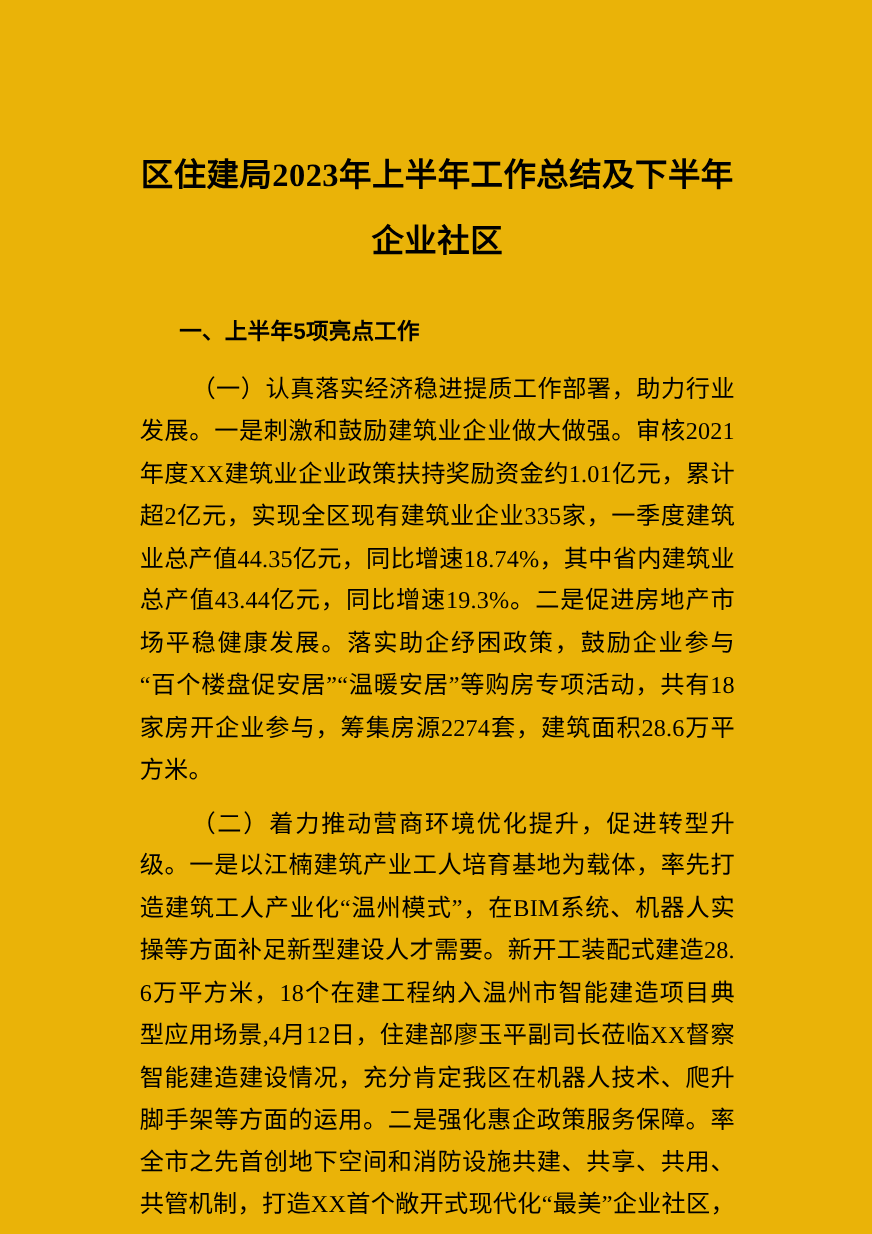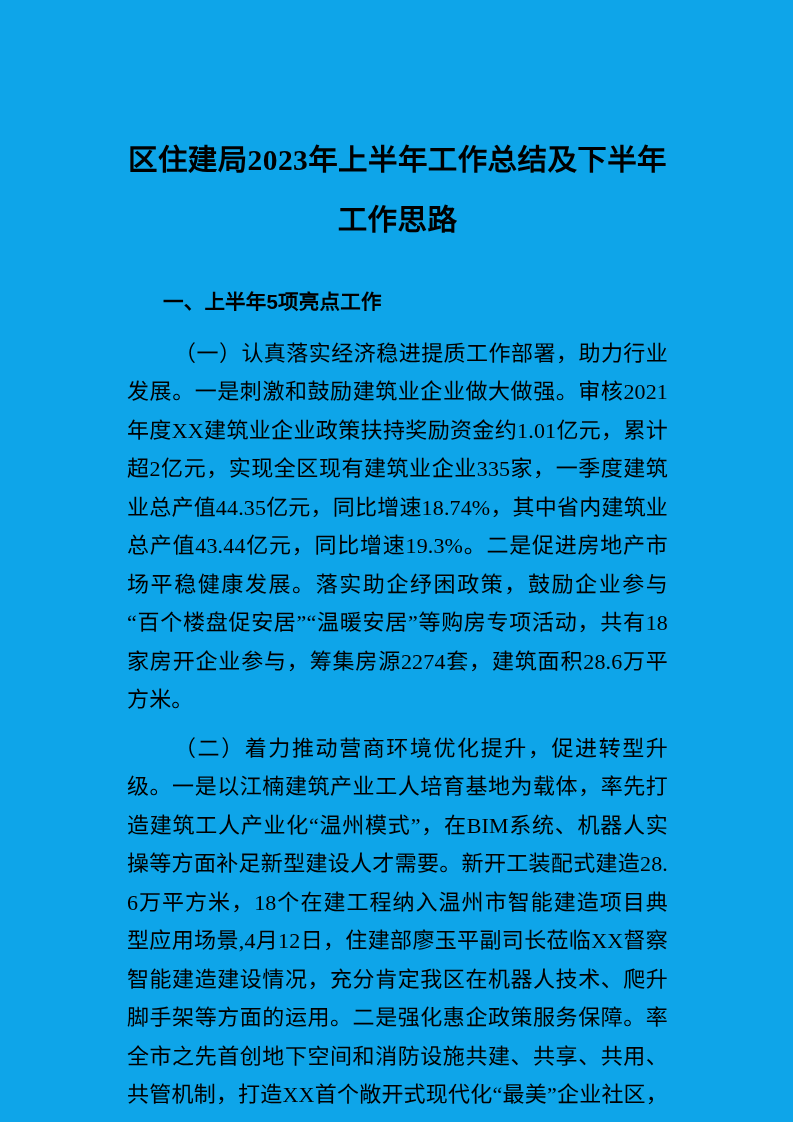--- a/index.html
+++ b/index.html
@@ -7,21 +7,21 @@
     margin: 0;
     padding: 0;
     background: #ffffff;
   }
 
   .page {
     position: relative;
     width: 793px;
     height: 1122px;
     margin: 0 auto;
-    background: #0ea5e9;
+    background: #eab308;
     overflow: hidden;
     box-sizing: border-box;
   }
 
   .content {
     position: absolute;
     left: 117px;
     top: 0;
     width: 561px;
   }
@@ -76,21 +76,21 @@
   }
 </style>
 </head>
 <body>
 
 <div class="page">
   <div class="content">
 
     <h1 class="doc-title">
       <span>区住建局2023年上半年工作总结及下半年</span><br>
-      <span>工作思路</span>
+      <span>企业社区</span>
     </h1>
 
     <h2 class="section-heading">一、上半年5项亮点工作</h2>
 
     <p class="body-para first-body">（一）认真落实经济稳进提质工作部署，助力行业发展。一是刺激和鼓励建筑业企业做大做强。审核2021年度XX建筑业企业政策扶持奖励资金约1.01亿元，累计超2亿元，实现全区现有建筑业企业335家，一季度建筑业总产值44.35亿元，同比增速18.74%，其中省内建筑业总产值43.44亿元，同比增速19.3%。二是促进房地产市场平稳健康发展。落实助企纾困政策，鼓励企业参与“百个楼盘促安居”“温暖安居”等购房专项活动，共有18家房开企业参与，筹集房源2274套，建筑面积28.6万平方米。</p>
 
     <p class="body-para">（二）着力推动营商环境优化提升，促进转型升级。一是以江楠建筑产业工人培育基地为载体，率先打造建筑工人产业化“温州模式”，在BIM系统、机器人实操等方面补足新型建设人才需要。新开工装配式建造28.6万平方米，18个在建工程纳入温州市智能建造项目典型应用场景,4月12日，住建部廖玉平副司长莅临XX督察智能建造建设情况，充分肯定我区在机器人技术、爬升脚手架等方面的运用。二是强化惠企政策服务保障。率全市之先首创地下空间和消防设施共建、共享、共用、共管机制，打造XX首个敞开式现代化“最美”企业社区，实现仙岩镇区工业基地A2-1e、A2-1a地块等</p>
 
   </div>
 </div>

